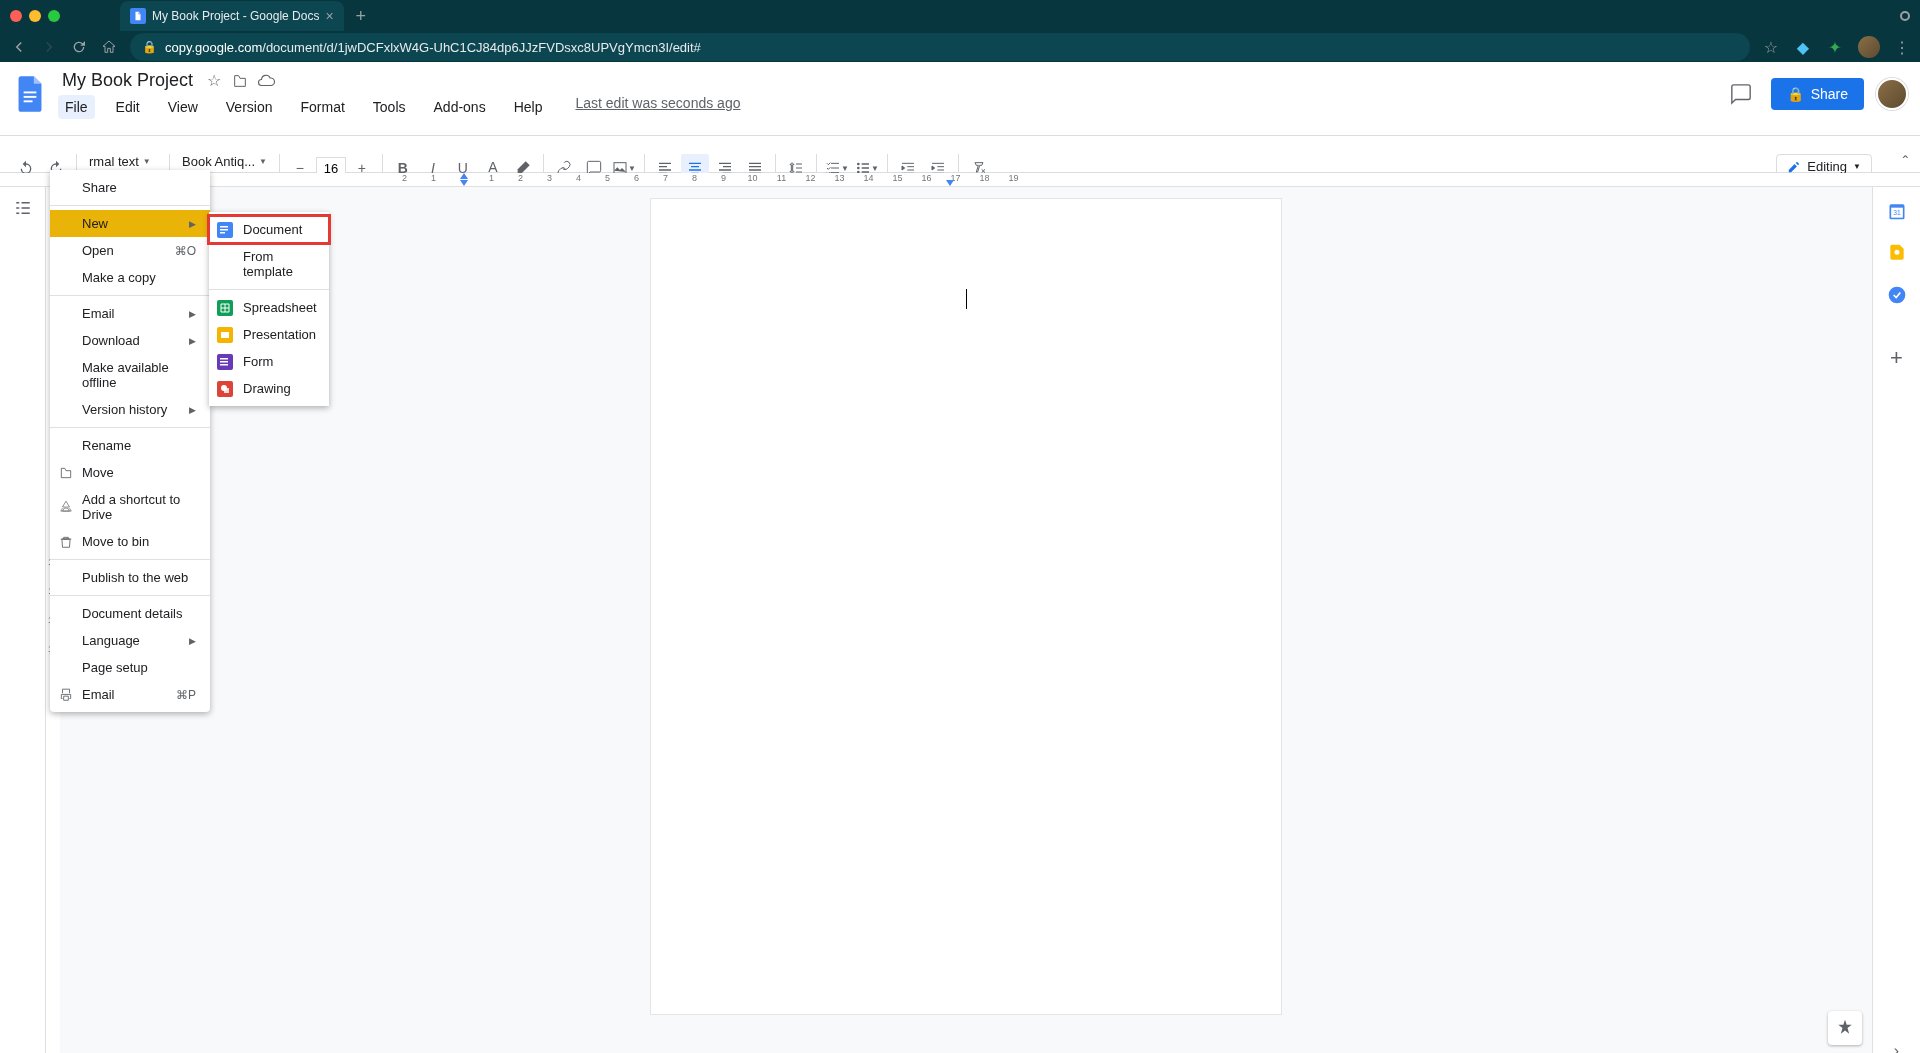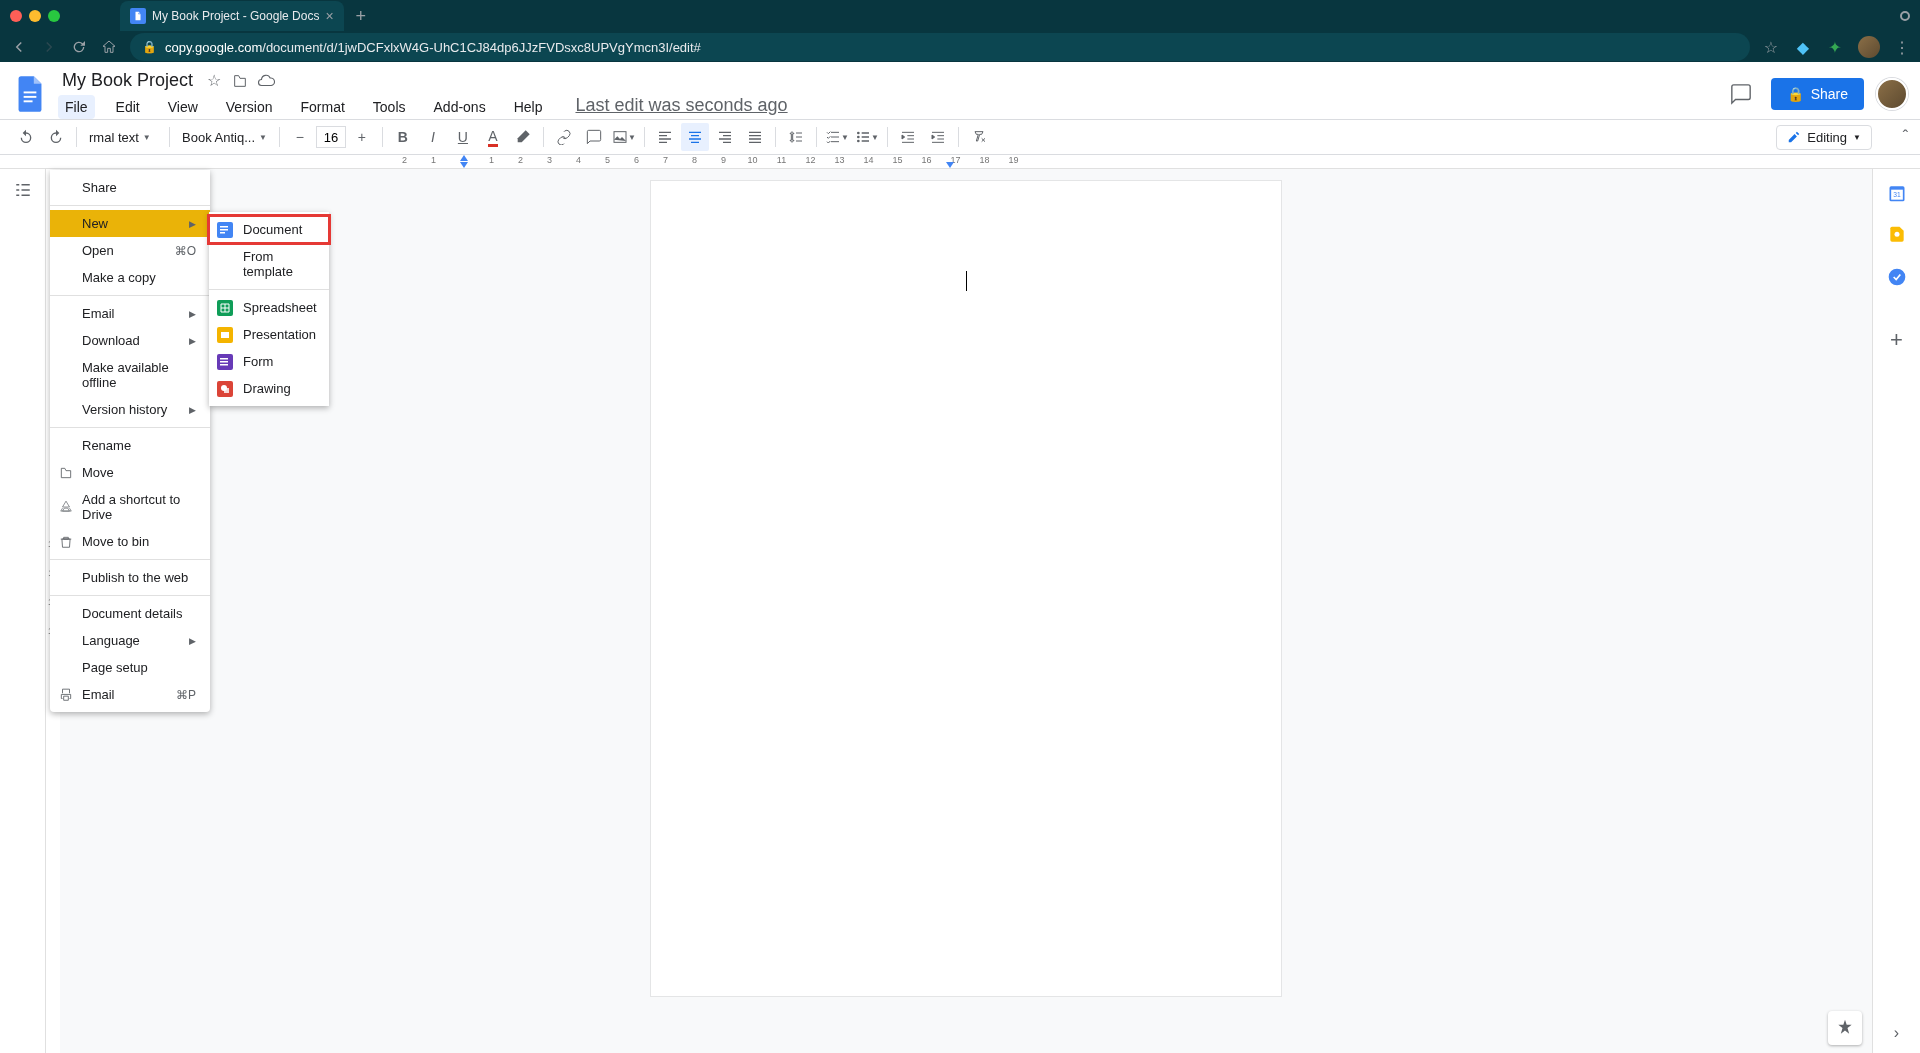--- a/index.html
+++ b/index.html
@@ -32,29 +32,29 @@
 .docs-header { display: flex; align-items: center; padding: 6px 12px 0; gap: 10px; }
 .docs-logo { width: 36px; height: 36px; display:flex; align-items:center; justify-content:center; }
 .docs-logo svg { width: 28px; height: 36px; }
 .title-area { display: flex; flex-direction: column; flex: 1; }
 .title-row { display: flex; align-items: center; gap: 8px; }
 .doc-title { font-size: 18px; color: #202124; padding: 2px 4px; }
 .title-icon { width: 18px; height: 18px; color: #5f6368; display:flex; align-items:center; justify-content:center; }
 .menus { display: flex; gap: 14px; font-size: 14px; color: #202124; padding-top: 2px; }
 .menu-item { padding: 4px 7px; border-radius: 4px; cursor: pointer; }
 .menu-item.active { background: #e8f0fe; }
-.last-edit { color: #5f6368; font-size: 18px; text-decoration: underline; margin-left: 12px; text-align: right; }
+.last-edit { color: #5f6368; font-size: 14px; text-decoration: underline; margin-left: 12px; text-align: right; }
 
 .header-right { display: flex; align-items: center; gap: 12px; }
 .comment-icon { width: 36px; height: 36px; display:flex; align-items:center; justify-content:center; color:#5f6368; border-radius:50%; }
 .share-btn { background: #1a73e8; color: #fff; border-radius: 4px; padding: 8px 16px; display: flex; align-items: center; gap: 6px; font-size: 14px; font-weight:500; cursor: pointer; }
 .avatar-big { width: 32px; height: 32px; border-radius: 50%; background: linear-gradient(135deg,#8b6f47,#5d4a30); border:2px solid #fff; box-shadow:0 0 0 1px #dadce0; }
 
 
-.toolbar { height: 36px; border-top: 1px solid #dadce0; border-bottom: 1px solid #dadce0; display: flex; align-items: center; padding: 4px 12px; gap: 2px; margin-top: 0; background:#fff; position: relative; }
+.toolbar { height: 36px; border-top: 1px solid #dadce0; border-bottom: 1px solid #dadce0; display: flex; align-items: flex-start; padding: 18px 12px; gap: 2px; margin-top: 16px; background:#fff; position: relative; }
 .tb-btn { width: 28px; height: 28px; display: flex; align-items: center; justify-content: center; color: #5f6368; border-radius: 2px; cursor: pointer; font-size: 14px; }
 .tb-sep { width: 1px; height: 20px; background: #dadce0; margin: 0 4px; }
 .tb-select { display: flex; align-items: center; gap: 4px; padding: 0 6px; font-size: 13px; color: #202124; min-width: 80px; cursor:pointer; }
 .tb-select .arrow { font-size: 8px; color: #5f6368; }
 .font-size { display: flex; align-items: center; gap:2px;}
 .font-size input { width: 30px; text-align: center; border: 1px solid #dadce0; font-size: 13px; height: 22px; }
 .editing-btn { position: absolute; right: 48px; display:flex; align-items:center; gap:6px; border:1px solid #dadce0; border-radius:4px; padding:4px 10px; font-size:13px; color:#202124; cursor:pointer; }
 .collapse-btn { position: absolute; right: 12px; color:#5f6368; cursor:pointer; }
 
 

